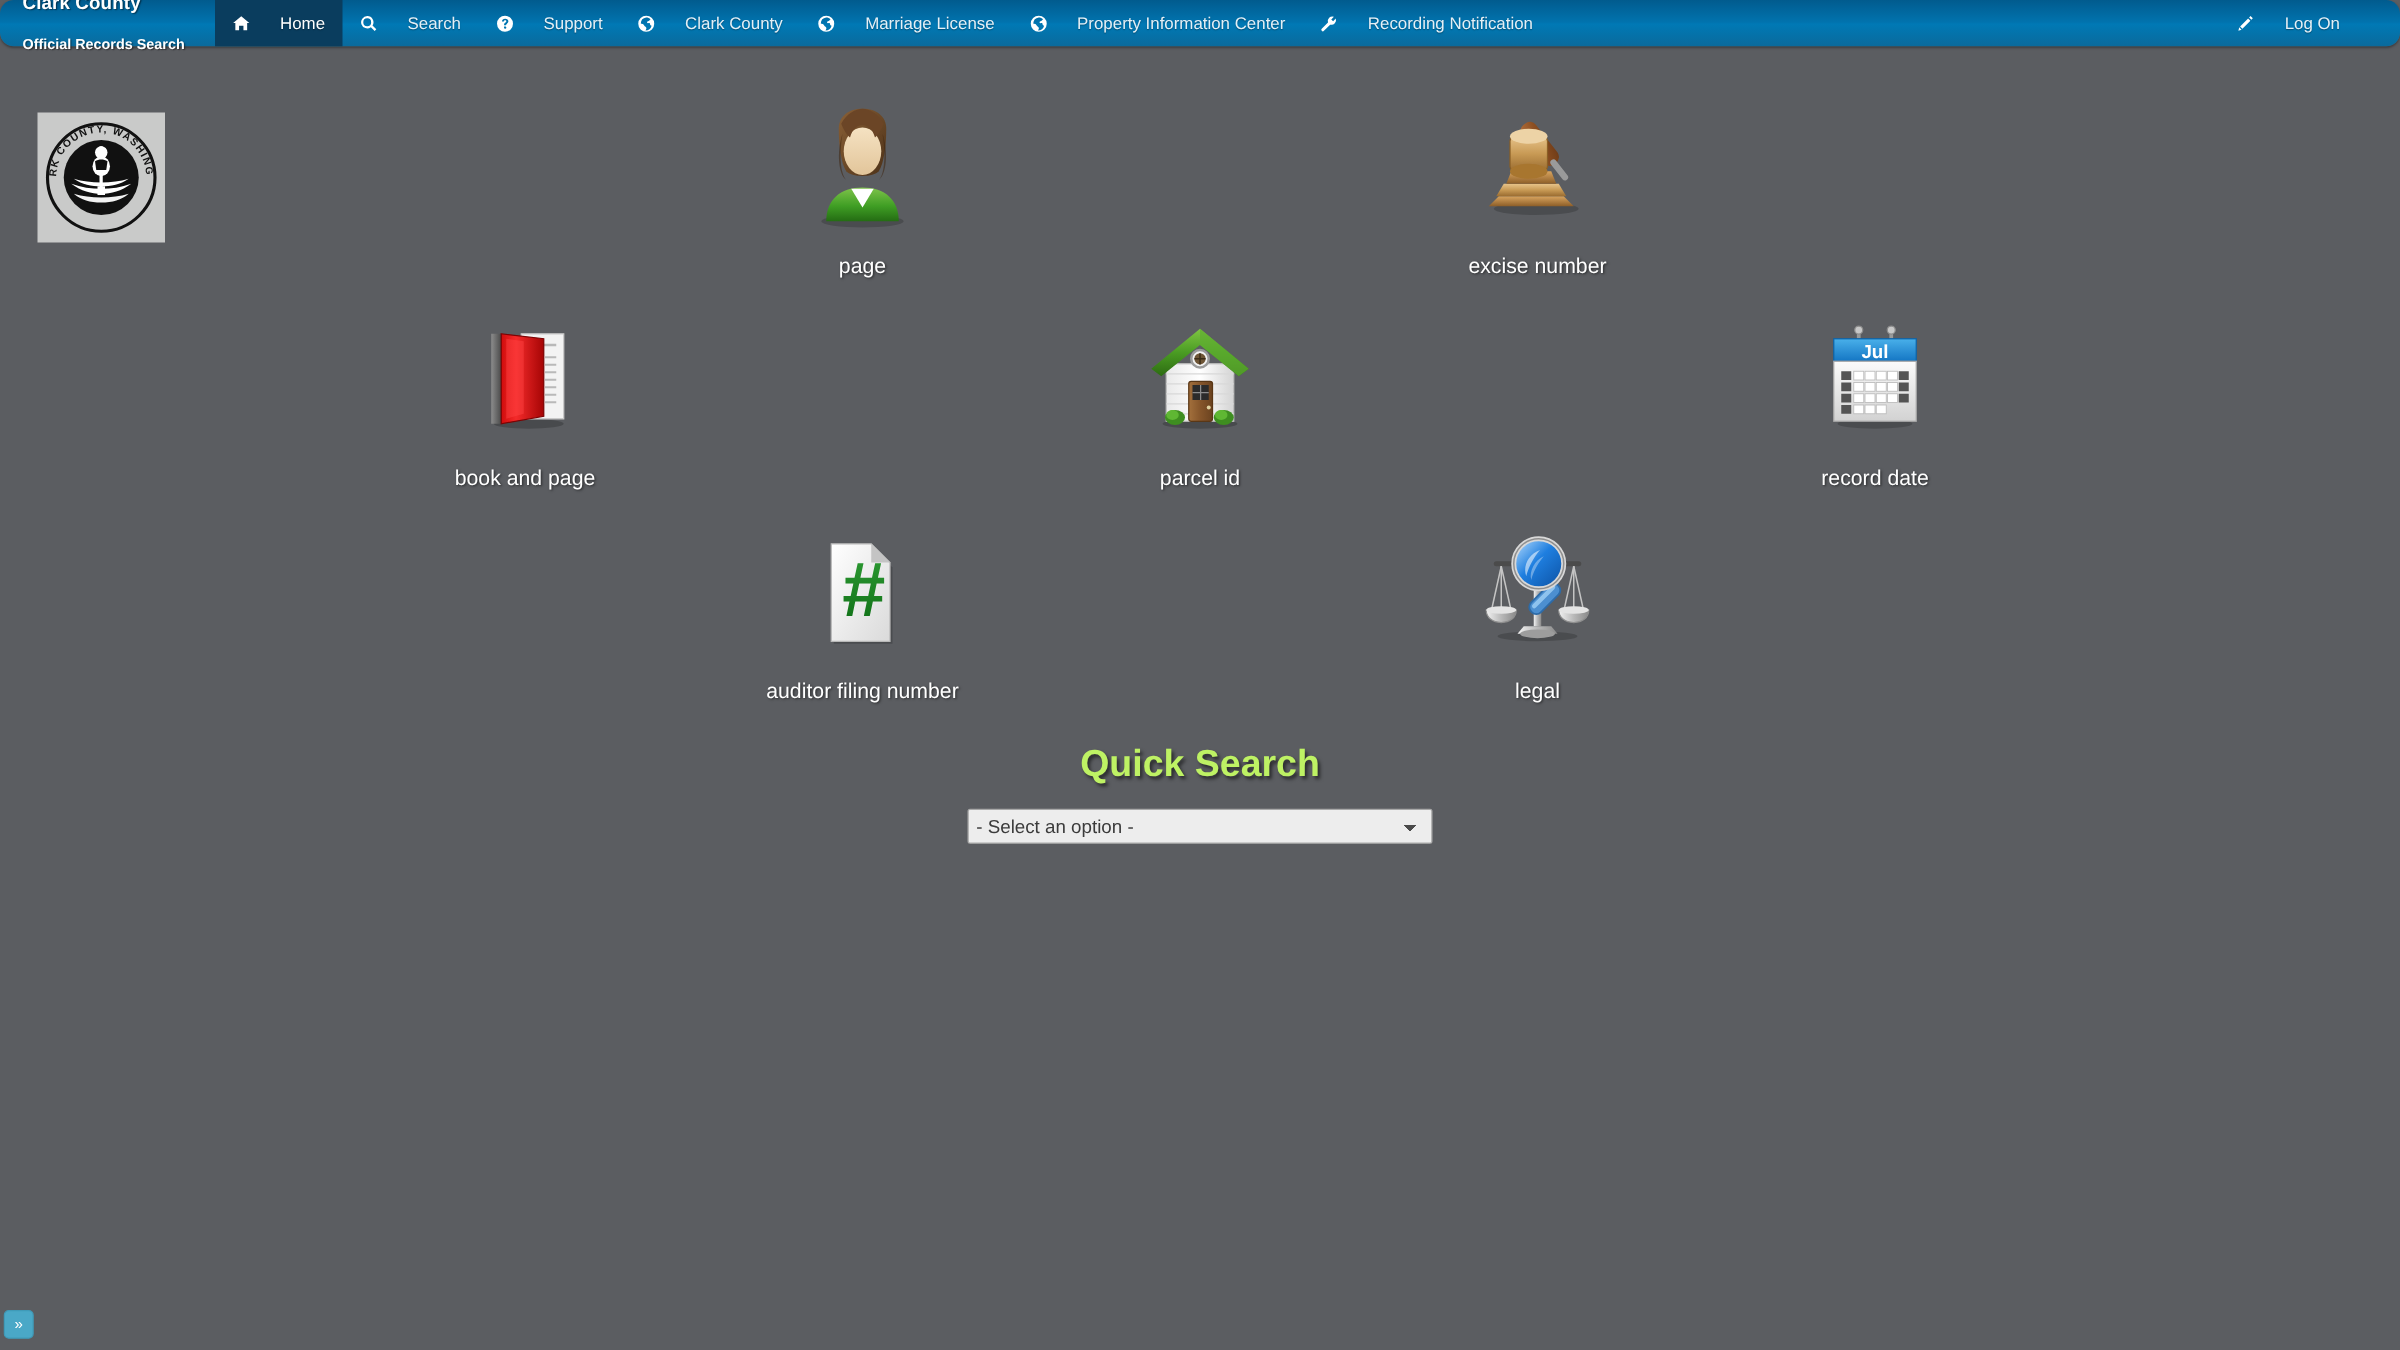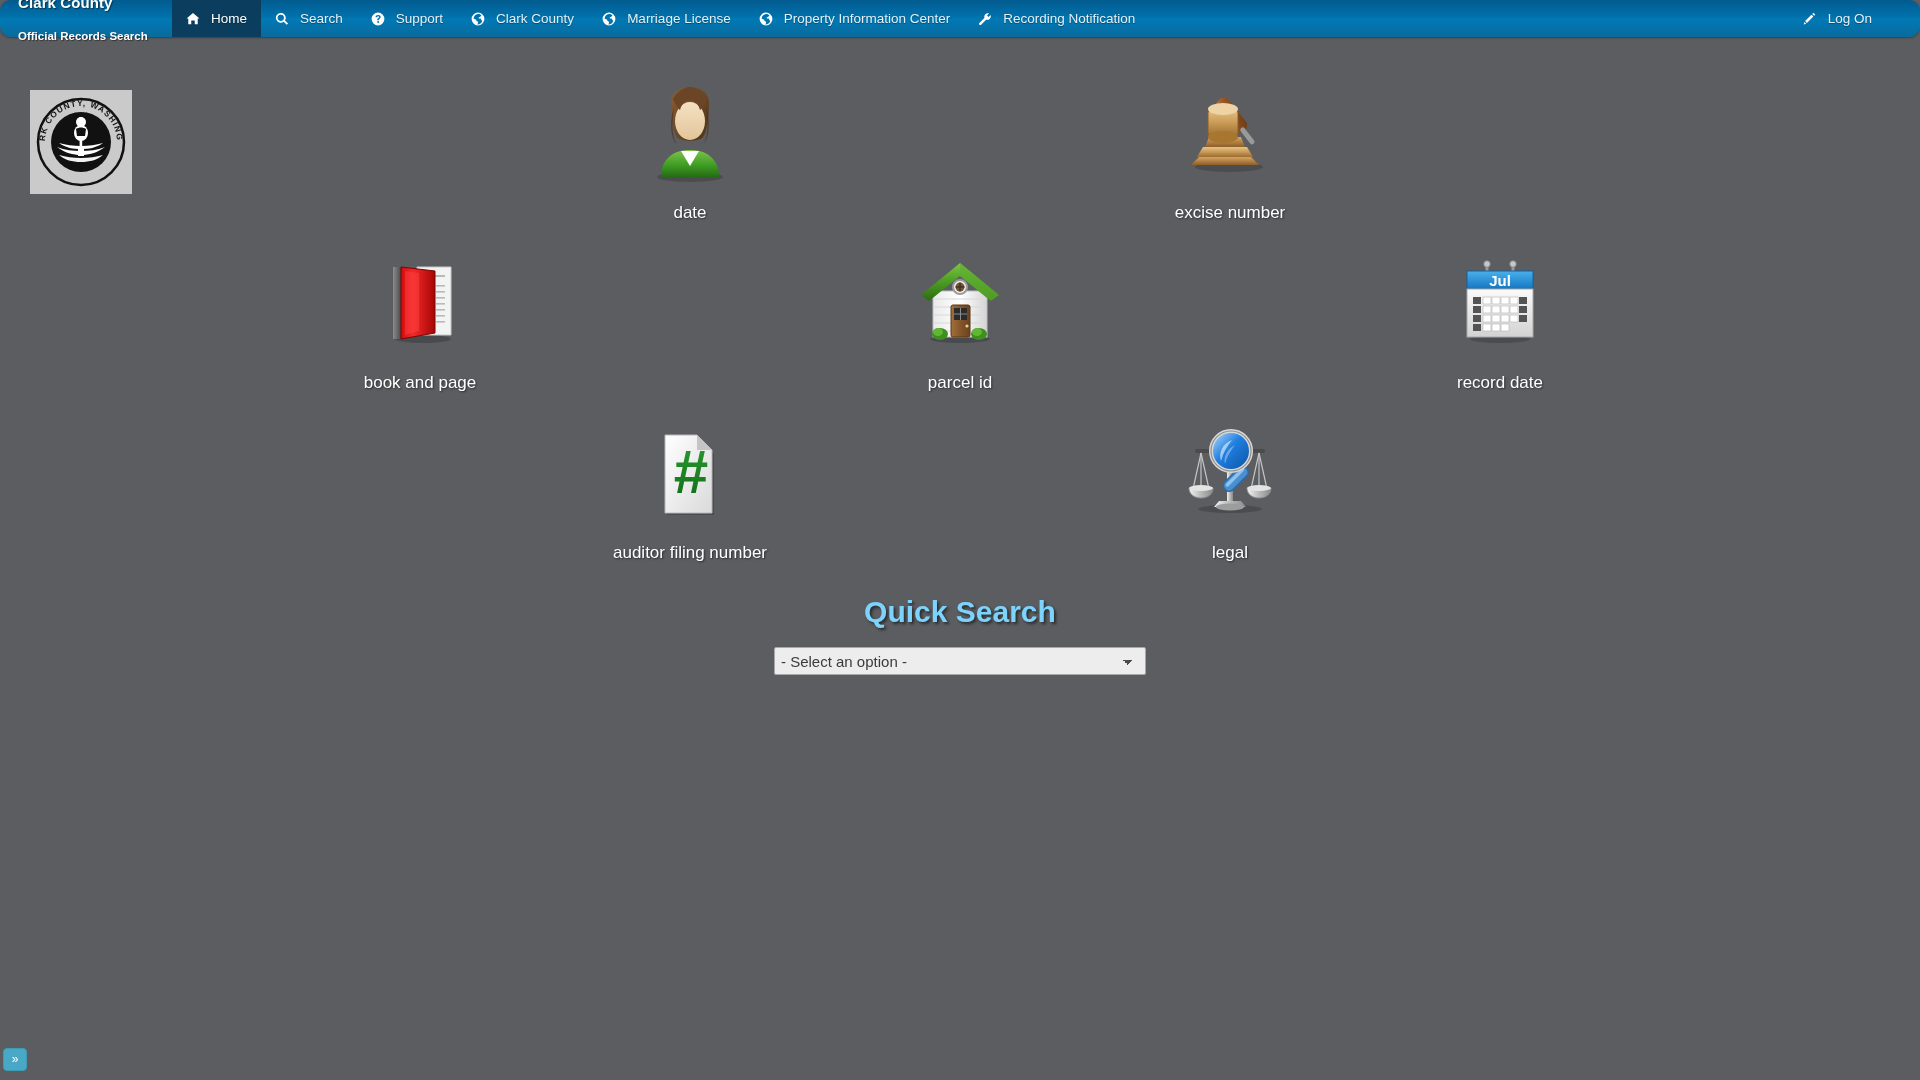--- a/index.html
+++ b/index.html
@@ -34,21 +34,21 @@
     text-shadow: 1px 1px 1px rgba(0,0,0,.45);
     min-width: 172px;
   }
   .brand-line1 { font-size: 15px; font-weight: bold; letter-spacing: .1px; }
   .brand-line2 { font-size: 11.5px; font-weight: bold; margin-top: 19px; }
 
   .nav-items { display: flex; align-items: stretch; }
   .nav-item {
     display: flex;
     align-items: center;
-    gap: 11px;
+    gap: 24px;
     padding: 0 14px;
     color: #e4f0f7;
     font-size: 13.5px;
     white-space: nowrap;
     cursor: pointer;
     text-shadow: 0 1px 1px rgba(0,0,0,.35);
   }
   .nav-item.active {
     background: #0a3d5e;
     color: #ffffff;
@@ -122,21 +122,21 @@
   
   .quick-search {
     position: absolute;
     top: 558px;
     left: 0; right: 0;
     text-align: center;
   }
   .quick-search-title {
     font-size: 30px;
     font-weight: bold;
-    color: #7dd3fc;
+    color: #bef264;
     text-shadow: 2px 2px 3px rgba(0,0,0,.55);
     margin: 0 0 18px 0;
   }
   .quick-search-select {
     width: 372px;
     height: 28px;
     font-size: 15px;
     font-family: "Liberation Sans", sans-serif;
     color: #3b3b3b;
     background: #ededed;
@@ -320,21 +320,21 @@
             <ellipse cx="49" cy="92" rx="33" ry="5" fill="#000" opacity=".18"></ellipse>
             <path d="M20 92c0-17 11-27 29-27s29 10 29 27z" fill="url(#shirtG)"></path>
             <path d="M40 66h18l-9 15z" fill="#ffffff"></path>
             <path d="M30 18c0-10 8-16 19-16s19 6 19 16c0 14-2 28-6 34-4 5-22 5-26 0-4-6-6-20-6-34z" fill="url(#hairG)"></path>
             <ellipse cx="49" cy="36" rx="15" ry="19" fill="url(#skinG)"></ellipse>
             <path d="M32 14c4-8 12-12 17-12s13 4 17 12c-3 8-7 11-7 11-2-7-6-10-10-10s-8 3-10 10c0 0-4-3-7-11z" fill="#6b4526"></path>
             <path d="M33 22c-2 12-2 24 0 31 1 4 3 6 3 6-6-4-8-22-3-37z" fill="#3f2611" opacity=".55"></path>
             <path d="M65 22c2 12 2 24 0 31-1 4-3 6-3 6 6-4 8-22 3-37z" fill="#3f2611" opacity=".55"></path>
           </svg>
         </div>
-        <div class="icon-label">date</div>
+        <div class="icon-label">page</div>
       </div>
 
 
       <div class="icon-cell">
         <div class="icon-art">
           <svg width="98" height="98" viewBox="0 0 98 98">
             <defs>
               <linearGradient id="woodA" x1="0" y1="0" x2="0" y2="1">
                 <stop offset="0" stop-color="#e7c38a"></stop>
                   <stop offset=".5" stop-color="#c89a55"></stop>

